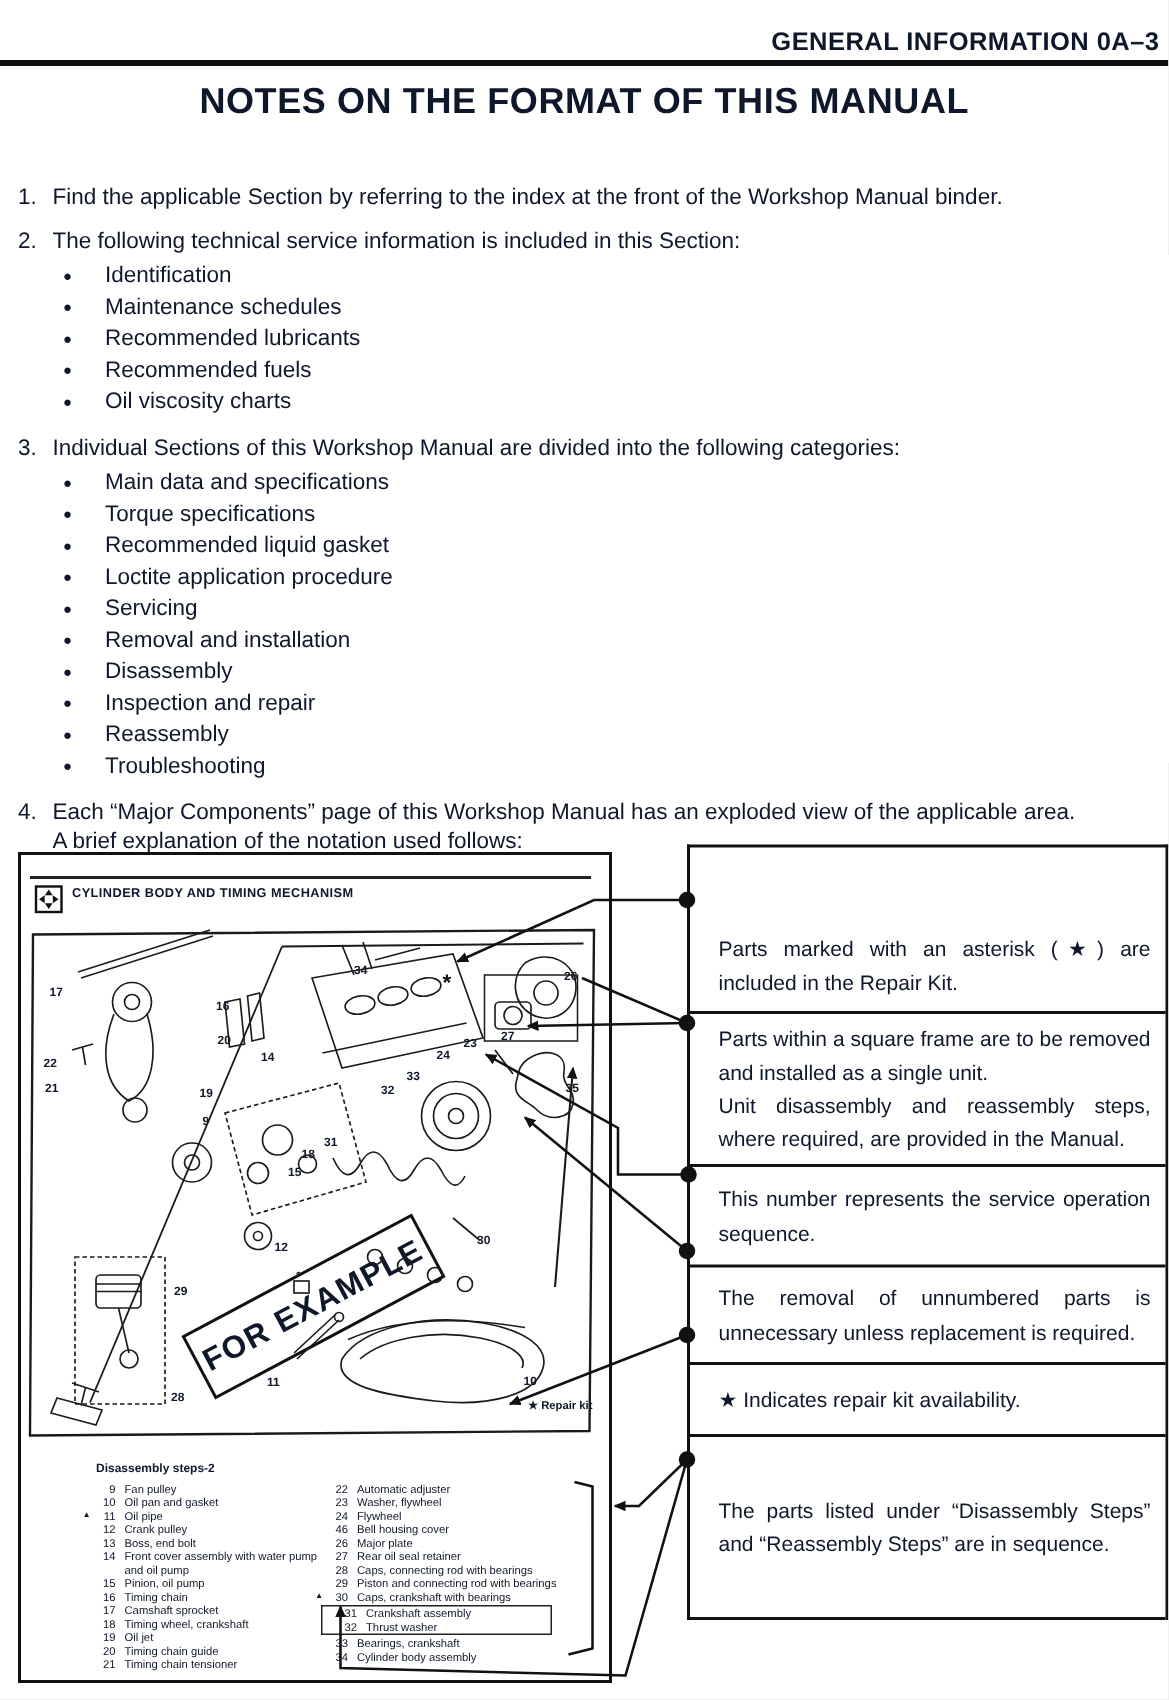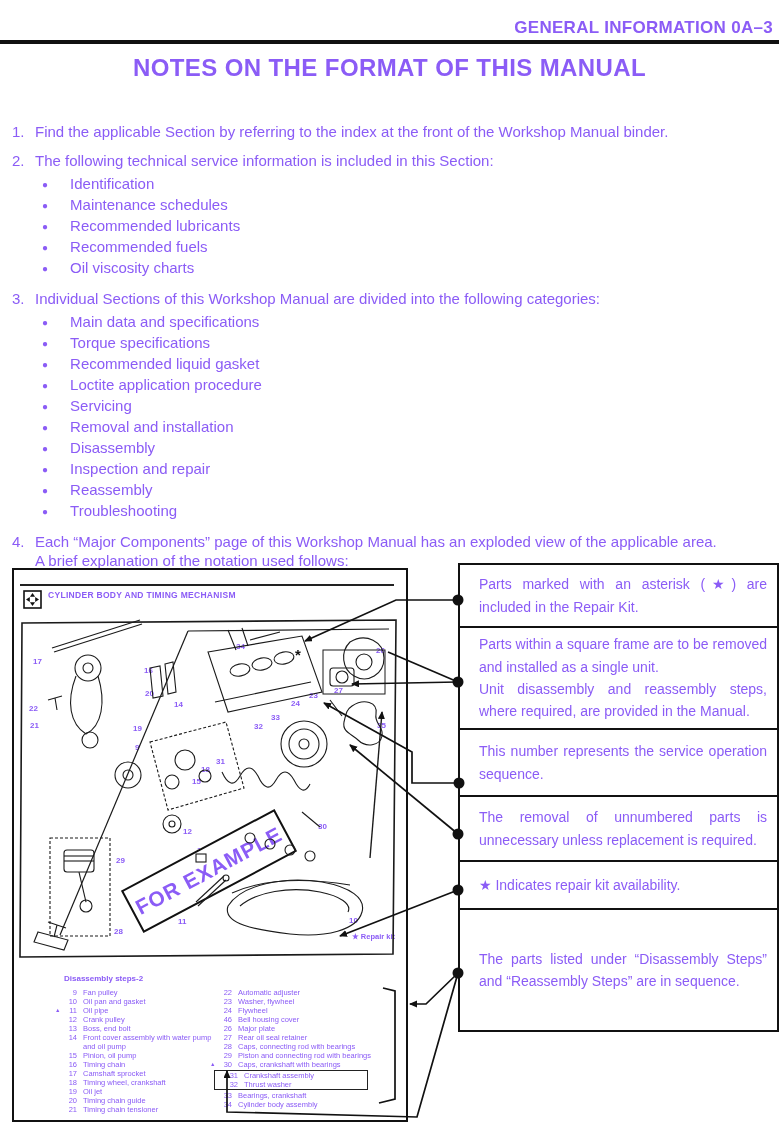--- a/index.html
+++ b/index.html
@@ -1,18 +1,18 @@
 <!DOCTYPE html>
 <html><head>
 <meta charset="utf-8">
 <style>
   html,body{margin:0;padding:0;background:#e8e8e8;}
   .page{
     position:relative;width:779px;height:1133px;background:#ffffff;
-    font-family:"Liberation Sans", sans-serif;color:#8b5cf6;overflow:hidden;
+    font-family:"Liberation Sans", sans-serif;color:#0f172a;overflow:hidden;
   }
   
   .hdr-label{
     position:absolute;top:18px;right:6px;font-size:17px;font-weight:bold;
     letter-spacing:.3px;white-space:nowrap;
   }
   .hdr-rule{position:absolute;top:40px;left:0;width:779px;height:4px;background:#111;}
   .page-title{
     position:absolute;top:54px;left:0;width:779px;text-align:center;
     font-size:24px;font-weight:800;letter-spacing:.4px;white-space:nowrap;
@@ -56,21 +56,21 @@
     position:absolute;left:458px;top:563px;width:321px;
     border-left:2.5px solid #111;border-top:2.5px solid #111;border-right:2px solid #111;
     box-sizing:border-box;
   }
   .cell{
     box-sizing:border-box;border-bottom:2.5px solid #111;
     display:flex;flex-direction:column;justify-content:center;
     padding:2px 10px 2px 19px;font-size:14px;line-height:1.6;text-align:justify;
   }
   .cell p{margin:0;}
-  .c1{height:63px;} .c2{height:102px;} .c3{height:67px;} .c4{height:65px;} .c5{height:48px;} .c6{height:122px;}
+  .c1{height:63px;margin-top:48px;} .c2{height:102px;} .c3{height:67px;} .c4{height:65px;} .c5{height:48px;} .c6{height:122px;}
   svg.overlay{position:absolute;left:0;top:0;pointer-events:none;}
 </style>
 </head>
 <body>
 
 <div class="page">
 
   <div class="hdr-label">GENERAL INFORMATION  0A–3</div>
   <div class="hdr-rule"></div>
   <div class="page-title">NOTES ON THE FORMAT OF THIS MANUAL</div>

